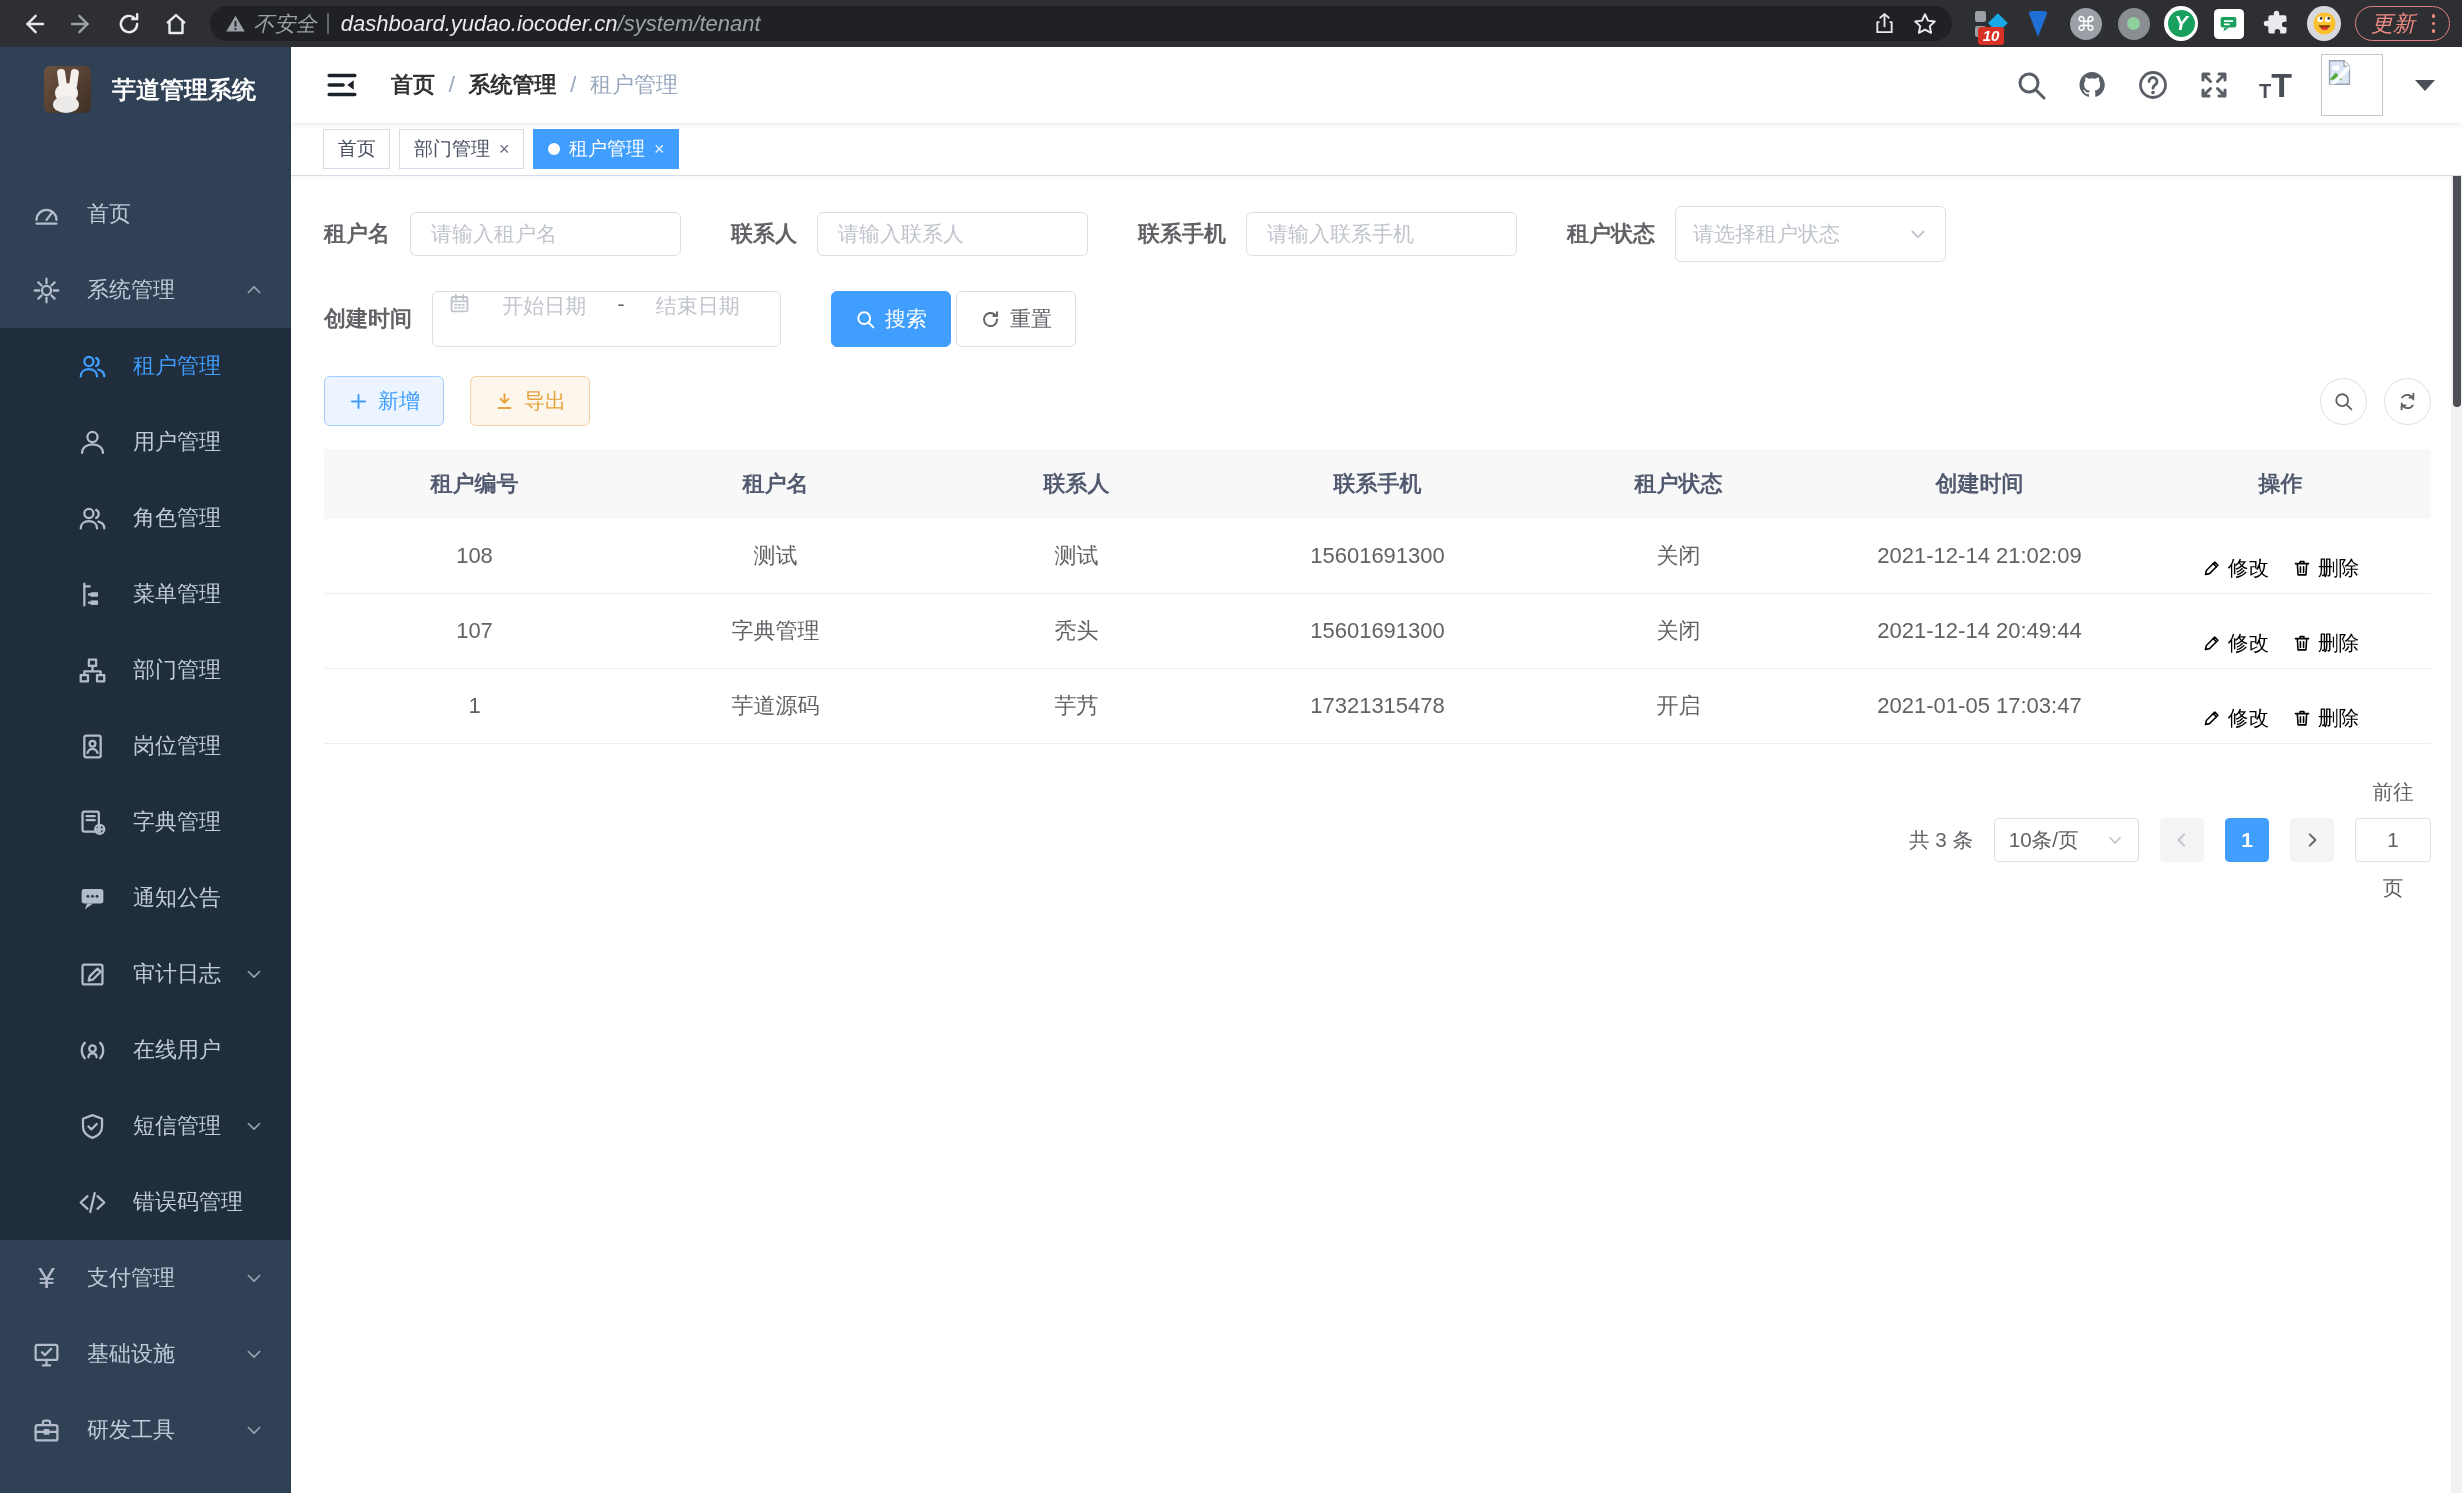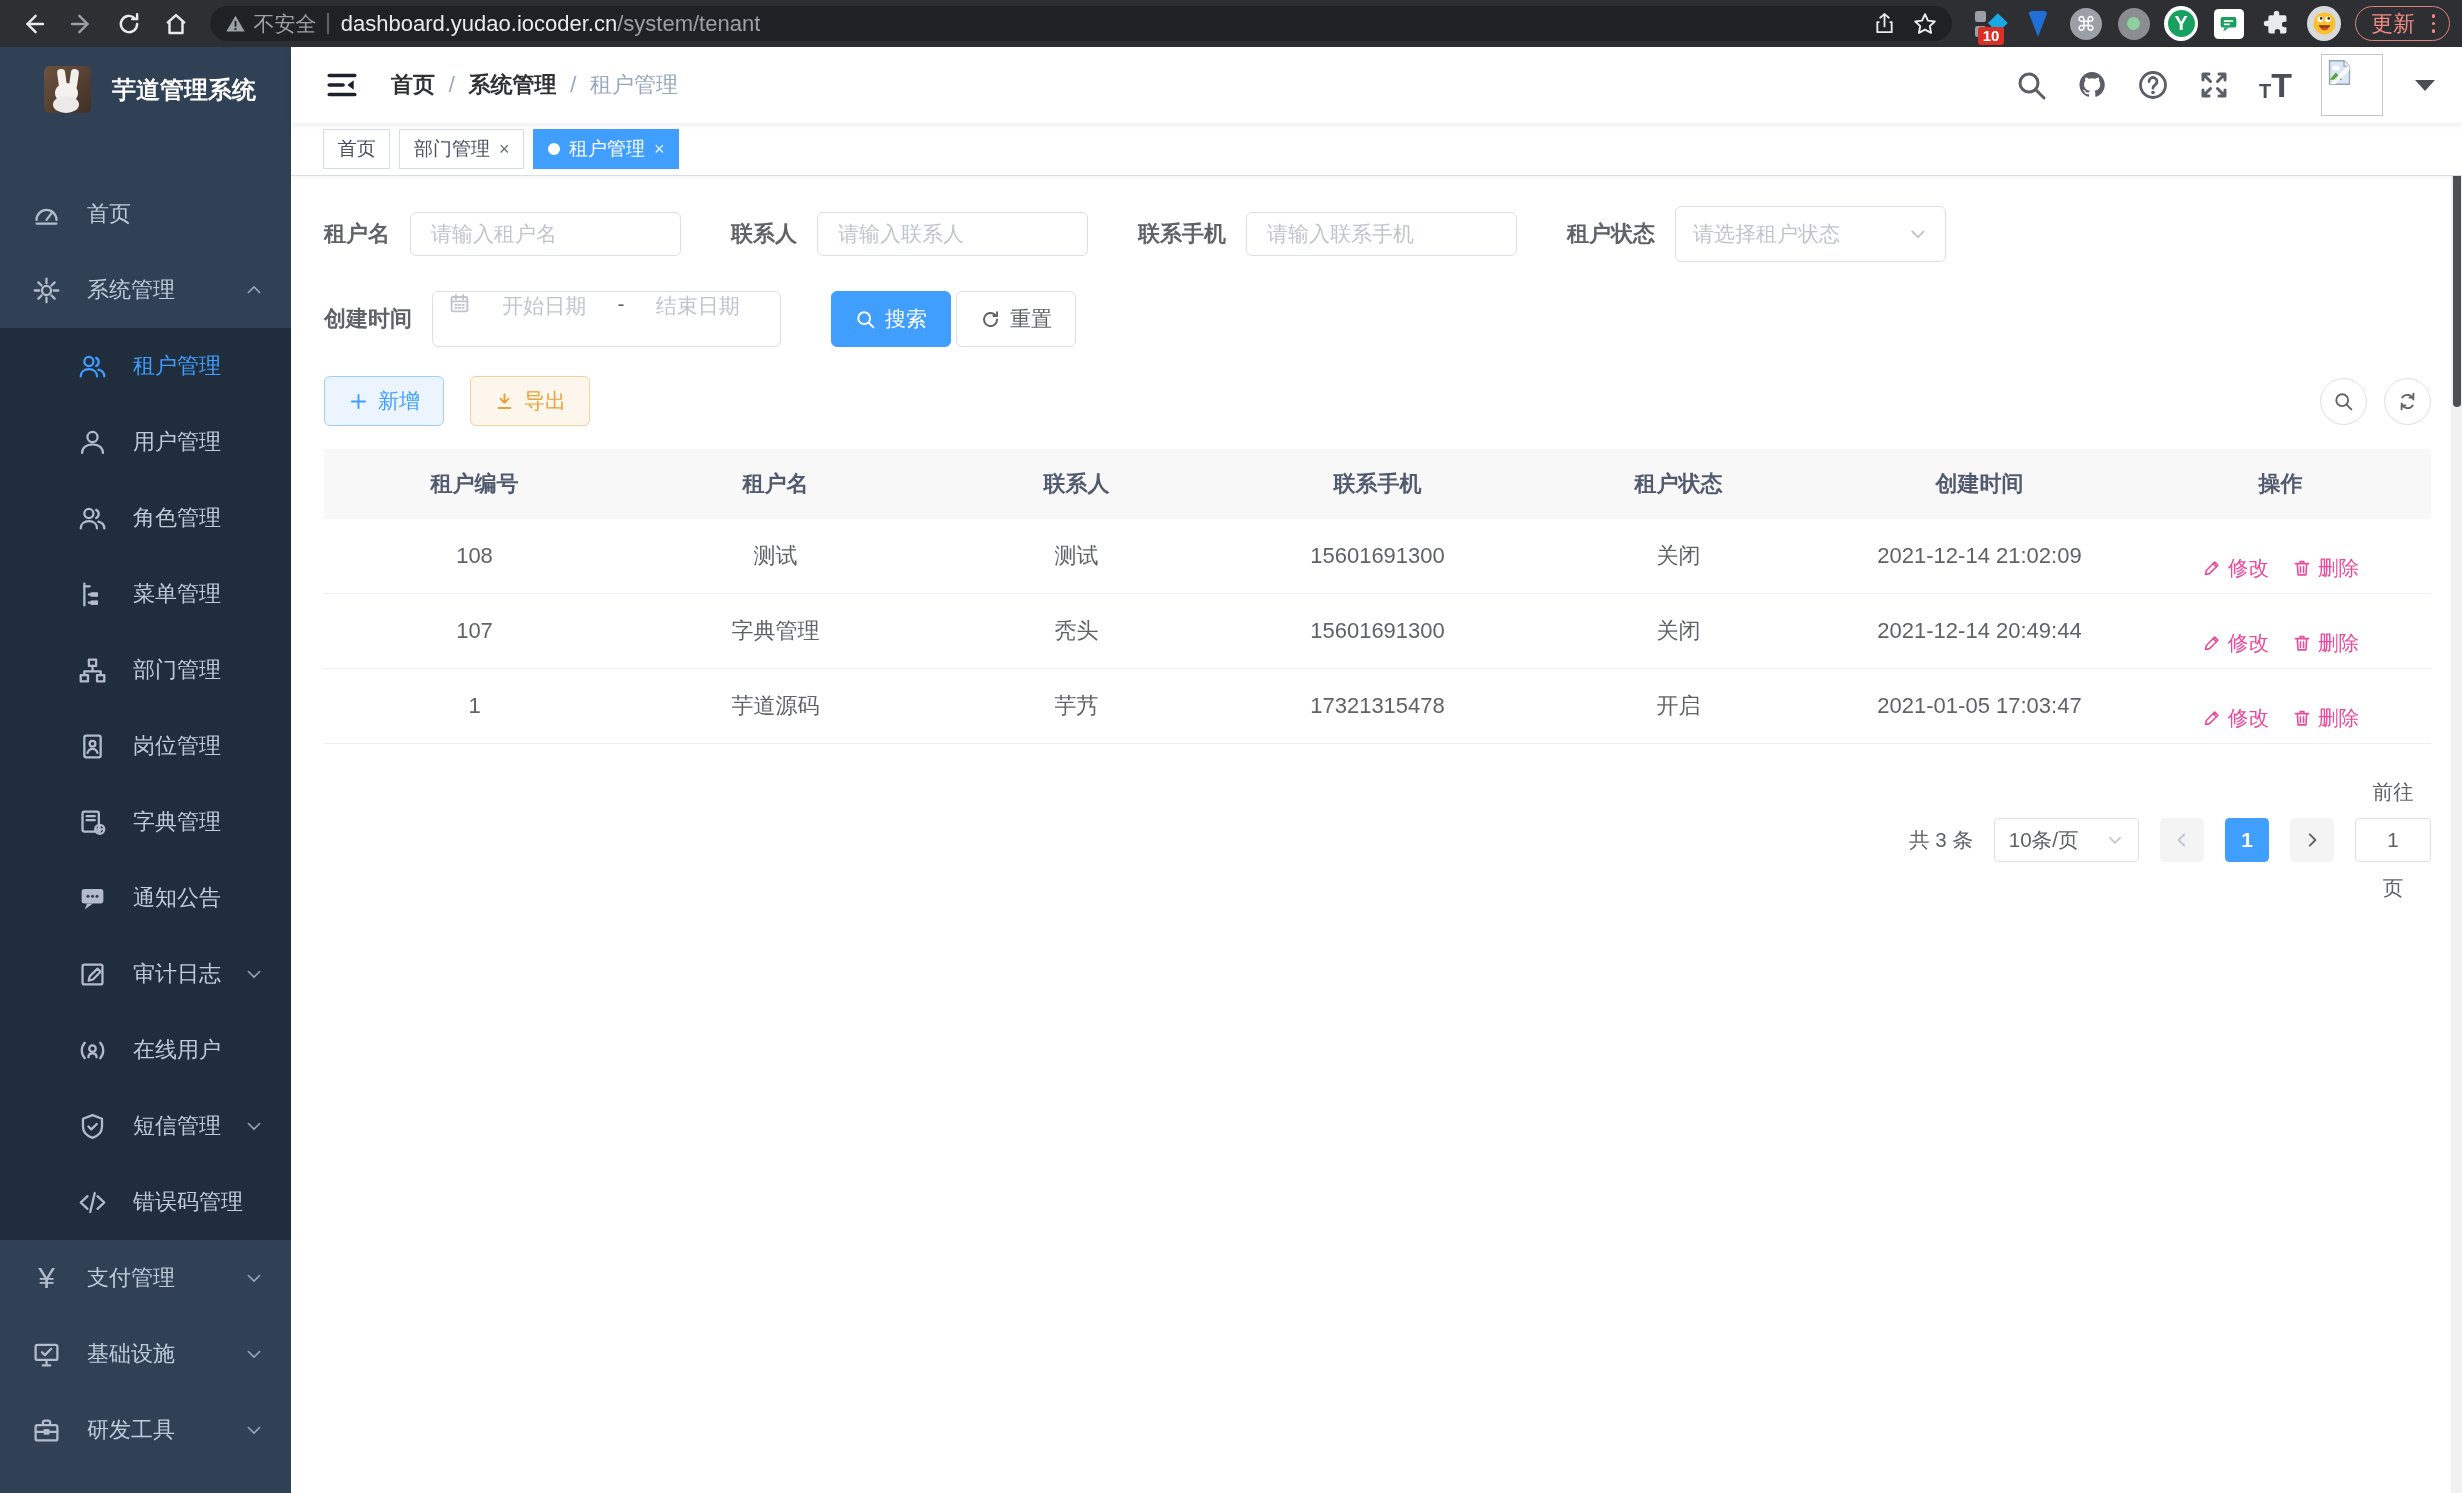--- a/index.html
+++ b/index.html
@@ -3,21 +3,21 @@
 <meta charset="utf-8">
 <style>
   * { margin:0; padding:0; box-sizing:border-box; }
   html,body { width:2462px; height:1494px; overflow:hidden;
     font-family:"Liberation Sans","DejaVu Sans",sans-serif; background:#fff; }
 
   .icon { display:inline-flex; align-items:center; justify-content:center; }
   .icon svg { width:100%; height:100%; display:block; }
 
   
-  .chrome { height:47px; background:#2e2f33; display:flex; align-items:center; padding:0 12px; gap:4.6px; }
+  .chrome { height:47px; background:#2e2f33; display:flex; align-items:center; padding:0 12px; gap:4.6px;font-style:italic; }
   .chrome-btn { width:43px; height:43px; display:flex; align-items:center; justify-content:center; color:#e8eaed; flex:0 0 auto; }
   .chrome-btn.dim { color:#9aa0a6; }
   .chrome-btn .icon { width:26px; height:26px; }
   .url-pill { flex:1 1 auto; height:35px; margin:0 7.6px; background:#202124; border-radius:18px;
     display:flex; align-items:center; padding:0 15px; min-width:0; }
   .url-pill .icon { width:21px; height:21px; color:#9aa0a6; flex:0 0 auto; }
   .sec-label { color:#9aa0a6; font-size:21px; margin:0 10.7px 0 7.6px; }
   .url-divider { width:1.5px; height:21px; background:#5f6368; margin-right:12px; }
   .url-text { font-size:22px; color:#e8eaed; white-space:nowrap; overflow:hidden; }
   .url-text .path { color:#9aa0a6; }
@@ -120,21 +120,21 @@
 
   
   .table { width:100%; border-bottom:1.5px solid #ebeef5; }
   .t-row { display:grid; grid-template-columns:repeat(7,1fr); }
   .t-head { background:#f8f8f9; }
   .t-head .t-cell { height:70px; font-weight:700; color:#515a6e; font-size:22px; }
   .t-cell { display:flex; align-items:center; justify-content:center; font-size:22px; color:#606266; }
   .t-body .t-row { border-top:1.5px solid #ebeef5; }
   .t-body .t-row:first-child { border-top:none; }
   .t-body .t-cell { height:74px; }
-  .op-link { color:#ec4899; display:inline-flex; align-items:center; gap:6px; font-size:20.6px; cursor:pointer;margin-top:24px; }
+  .op-link { color:#000000; display:inline-flex; align-items:center; gap:6px; font-size:20.6px; cursor:pointer;margin-top:24px; }
   .op-link .icon { width:20px; height:20px; }
   .op-link + .op-link { margin-left:23px; }
 
   
   .pager { display:flex; align-items:center; justify-content:flex-end; margin-top:34px; gap:21px; font-size:20.6px; color:#606266; }
   .pg-select { width:145px; height:44px; border:1.5px solid #dcdfe6; border-radius:4.6px; display:flex; align-items:center;
     padding:0 13.7px; color:#606266; cursor:pointer; }
   .pg-select .chev { margin-left:auto; width:18px; height:18px; color:#c0c4cc; }
   .pg-btn { width:44px; height:44px; border-radius:4.6px; background:#f4f4f5; display:flex; align-items:center; justify-content:center;
     font-size:23px; cursor:pointer; color:#606266; }

